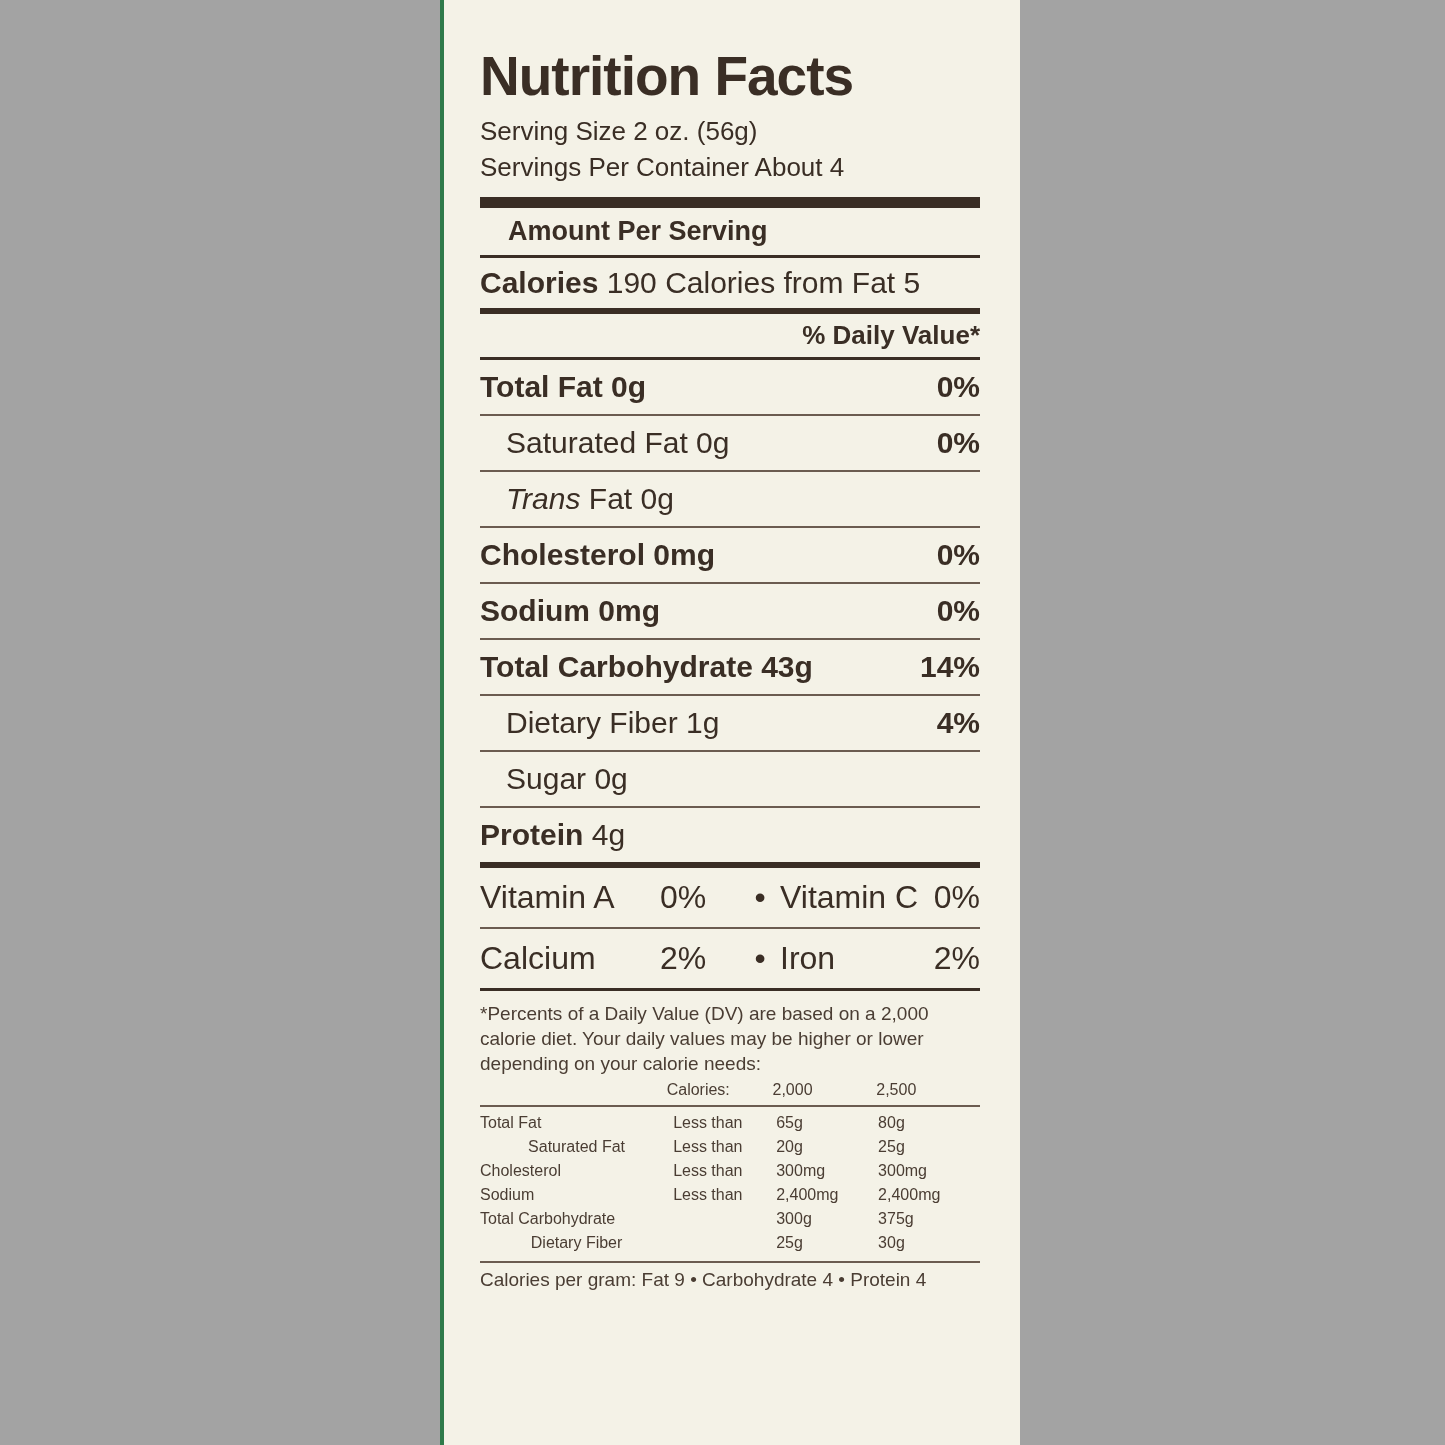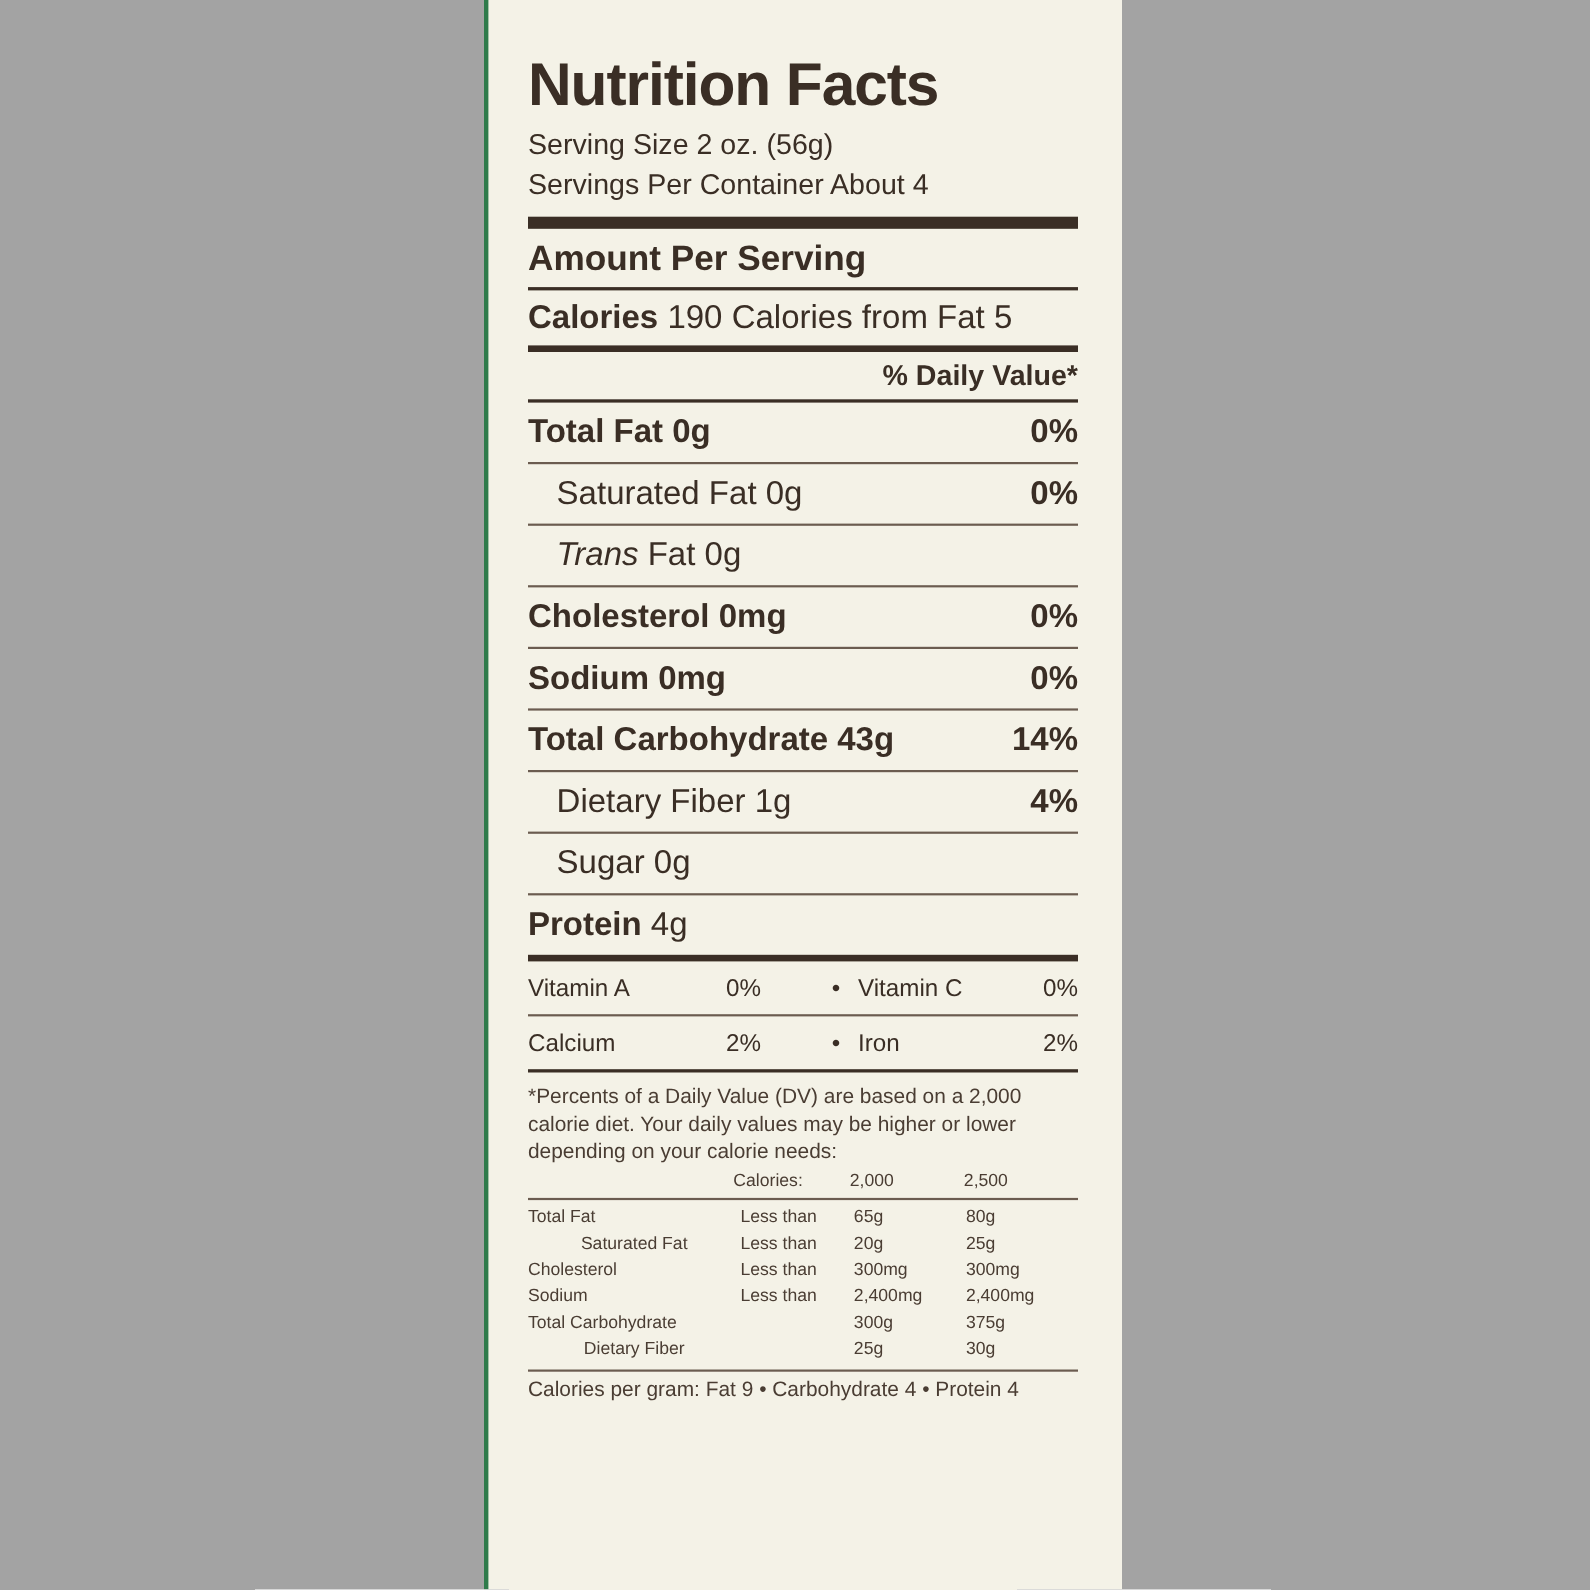--- a/index.html
+++ b/index.html
@@ -76,41 +76,42 @@
     display: flex;
     align-items: baseline;
     justify-content: space-between;
     font-size: 30px;
     line-height: 36px;
     padding: 9px 0 9px 0;
   }
   .row .left { white-space: nowrap; }
   .row .right { font-weight: bold; white-space: nowrap; }
   .amount-per {
-    font-size: 32px;
+    font-size: 27px;
     font-weight: bold;
     padding: 8px 0 8px 0;
+    margin-left: 28px;
   }
   .calories-row {
     font-size: 30px;
     padding: 8px 0 8px 0;
   }
   .dv-row {
     text-align: right;
     font-size: 26px;
     font-weight: bold;
     padding: 6px 0 6px 0;
   }
   .bold { font-weight: bold; }
   .indent1 { padding-left: 26px; }
   .ital { font-style: italic; }
   .vit-row {
     display: flex;
     align-items: flex-end;
-    font-size: 22px;
+    font-size: 32px;
     padding: 11px 0 11px 0;
   }
   .vit-row .c1 { width: 180px; }
   .vit-row .c2 { width: 80px; font-weight: normal; }
   .vit-row .dot { width: 40px; text-align: center; }
   .vit-row .c3 { width: 150px; }
   .vit-row .c4 { flex: 1; text-align: right; }
   .footnote {
     font-size: 19px;
     line-height: 25px;

